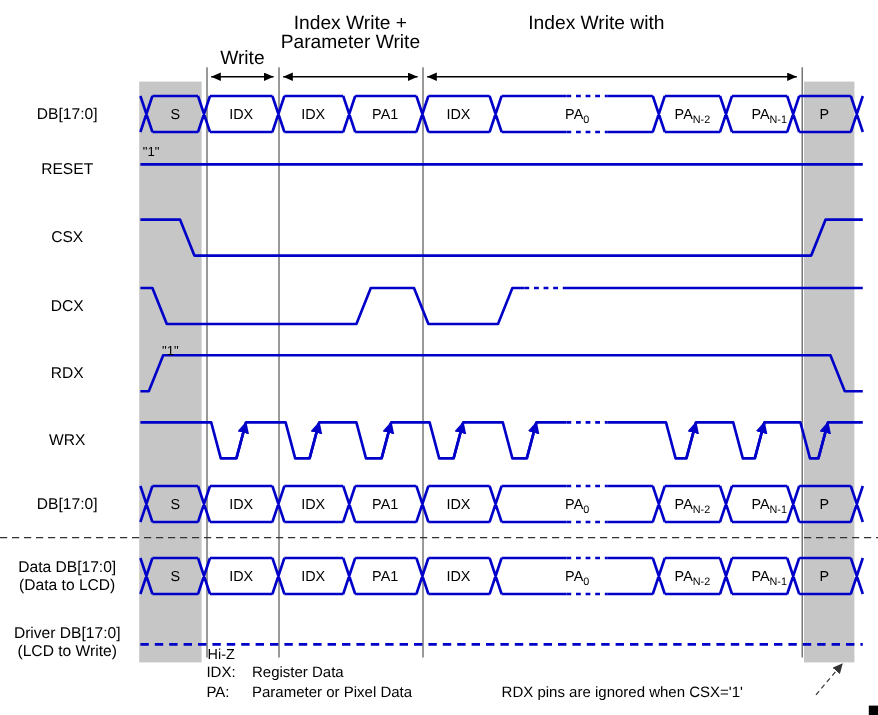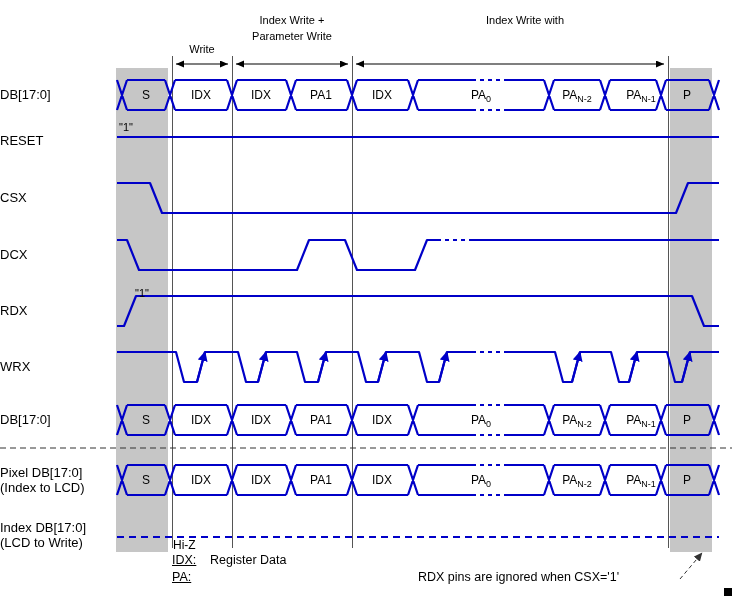--- a/index.html
+++ b/index.html
@@ -1,29 +1,29 @@
 <!DOCTYPE html>
 <html><head>
 <meta charset="utf-8">
 <style>
   html,body{margin:0;padding:0;background:#fff;}
   .stage{position:relative;width:732px;height:596px;background:#ffffff;
          font-family:"Liberation Sans",sans-serif;color:#000;overflow:hidden;}
   svg{position:absolute;left:0;top:0;}
   .lbl{position:absolute;font-size:13px;line-height:15px;white-space:nowrap;}
-  .sig{left:0;width:112px;text-align:left;}
-  .ctr{text-align:center;white-space:normal;line-height:16px;font-size:11px;}
+  .sig{left:0;width:112px;text-align:center;}
+  .ctr{text-align:center;white-space:normal;line-height:16px;font-size:16px;}
   .cell{position:absolute;width:56px;text-align:center;font-size:12px;line-height:14px;}
   .cell sub{font-size:9px;}
   .small{font-size:12.5px;}
   .r1{top:88px}.r2{top:413px}.r3{top:473px}
   .c0{left:118px}.c1{left:173px}.c2{left:233px}.c3{left:293px}.c4{left:354px}
   .c5{left:453px}.c6{left:549px}.c7{left:613px}.c8{left:659px}
   .legendrow{display:flex;}
-  .legendrow .term{width:38px;text-decoration:underline;}
+  .legendrow .term{width:38px;}
   .cornermark{position:absolute;left:724px;top:588px;width:8px;height:8px;background:#000;}
 </style>
 </head>
 <body>
 
 <div class="stage">
 
   <svg width="732" height="596" viewBox="0 0 732 596">
     <defs>
       <marker id="ab" markerUnits="userSpaceOnUse" markerWidth="9" markerHeight="8" refX="8" refY="3.5" orient="auto-start-reverse">
@@ -98,34 +98,34 @@
   </svg>
 
   <div class="lbl sig" style="top:87px">DB[17:0]</div>
   <div class="lbl sig" style="top:133px">RESET</div>
   <div class="lbl sig" style="top:190px">CSX</div>
   <div class="lbl sig" style="top:247px">DCX</div>
   <div class="lbl sig" style="top:303px">RDX</div>
   <div class="lbl sig" style="top:359px">WRX</div>
   <div class="lbl sig" style="top:412px">DB[17:0]</div>
   <div class="lbl sig" style="top:465px">
-    <div>Pixel DB[17:0]</div>
-    <div>(Index to LCD)</div>
+    <div>Data DB[17:0]</div>
+    <div>(Data to LCD)</div>
   </div>
   <div class="lbl sig" style="top:520px">
-    <div>Index DB[17:0]</div>
+    <div>Driver DB[17:0]</div>
     <div>(LCD to Write)</div>
   </div>
 
   <div class="lbl ctr" style="left:172px;top:41px;width:60px">Write</div>
   <div class="lbl ctr" style="left:230px;top:12px;width:124px">
     <div>Index Write +</div>
     <div>Parameter Write</div>
   </div>
-  <div class="lbl ctr" style="left:368px;top:12px;width:314px">
+  <div class="lbl ctr" style="left:340px;top:12px;width:314px">
     <div>Index Write with</div>
   </div>
 
   <div class="lbl" style="left:119px;top:120px;font-size:11px">"1"</div>
   <div class="lbl" style="left:135px;top:286px;font-size:11px">"1"</div>
   <div class="lbl" style="left:173px;top:538px;font-size:12px">Hi-Z</div>
 
   <div class="cell r1 c0"><span>S</span><sub></sub></div>
   <div class="cell r1 c1"><span>IDX</span><sub></sub></div>
   <div class="cell r1 c2"><span>IDX</span><sub></sub></div>
@@ -155,18 +155,19 @@
   <div class="cell r3 c6"><span>PA</span><sub>N-2</sub></div>
   <div class="cell r3 c7"><span>PA</span><sub>N-1</sub></div>
   <div class="cell r3 c8"><span>P</span><sub></sub></div>
 
   <div class="lbl small legendrow" style="left:172px;top:553px">
     <span class="term">IDX:</span>
     <span>Register Data</span>
   </div>
   <div class="lbl small legendrow" style="left:172px;top:570px">
     <span class="term">PA:</span>
+    <span>Parameter or Pixel Data</span>
   </div>
 
   <div class="lbl small" style="left:418px;top:570px">RDX pins are ignored when CSX='1'</div>
 
   <div class="cornermark"></div>
 </div>
 
 </body></html>

